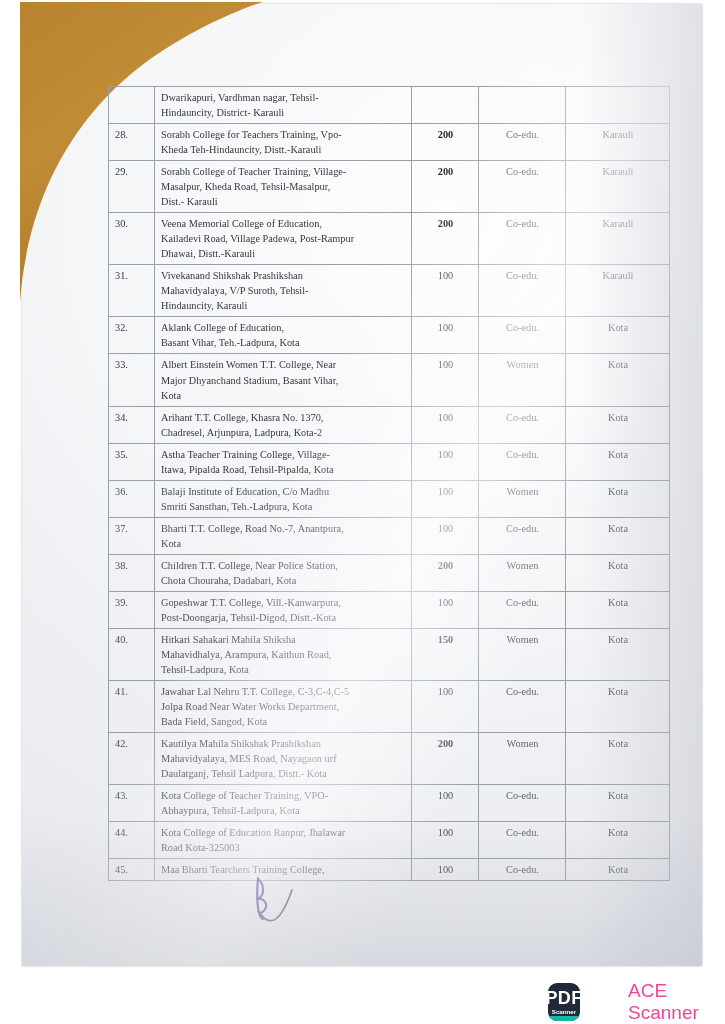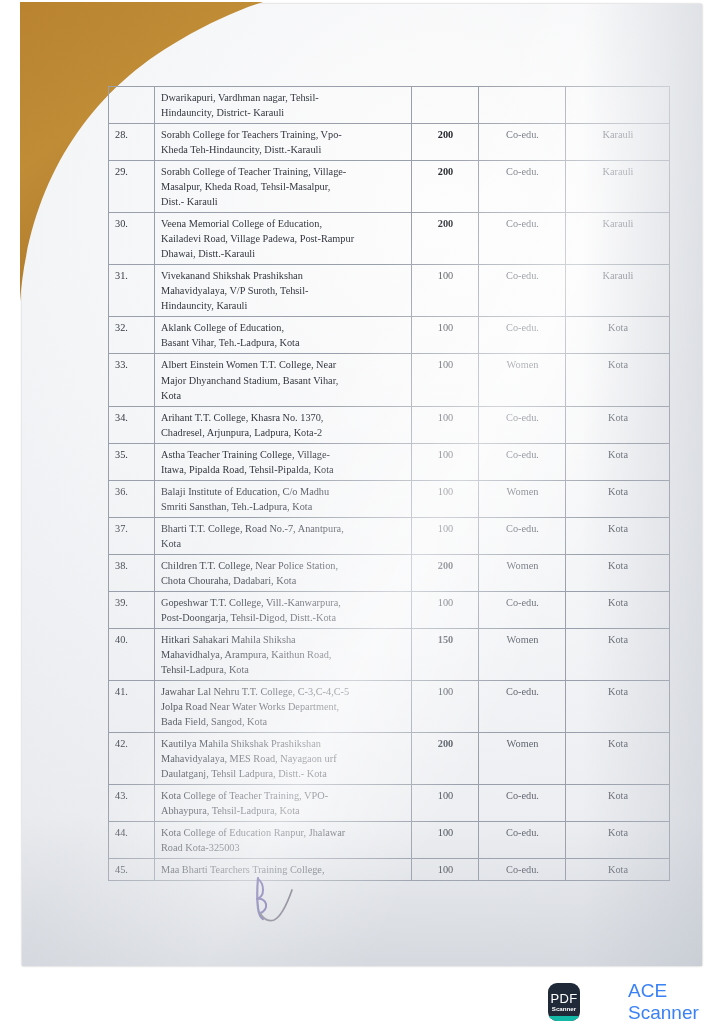--- a/index.html
+++ b/index.html
@@ -153,41 +153,41 @@
     overflow: hidden;
     display: flex;
     flex-direction: column;
     align-items: center;
     justify-content: center;
     line-height: 1;
   }
   .wm-badge-pdf {
     color: #ffffff;
     font-family: "Liberation Sans", sans-serif;
-    font-weight: normal;
-    font-size: 13px;
+    font-weight: bold;
+    font-size: 18px;
     letter-spacing: .3px;
   }
   .wm-badge-sub {
     color: #ffffff;
     font-family: "Liberation Sans", sans-serif;
     font-weight: bold;
     font-size: 6.2px;
     margin-top: 1.5px;
   }
   .wm-badge-bar {
     position: absolute;
     left: 0; bottom: 0;
     width: 100%; height: 5px;
     background: #14b8a6;
   }
   .wm-text {
     font-family: "Liberation Sans", sans-serif;
     font-size: 19px;
-    color: #3b82f6;
+    color: #ec4899;
     margin-left: 39px;
   }
 </style>
 </head>
 <body>
 
 <div id="scene">
 
   <div class="desk-corner"></div>
   <div class="desk-corner-edge"></div>

